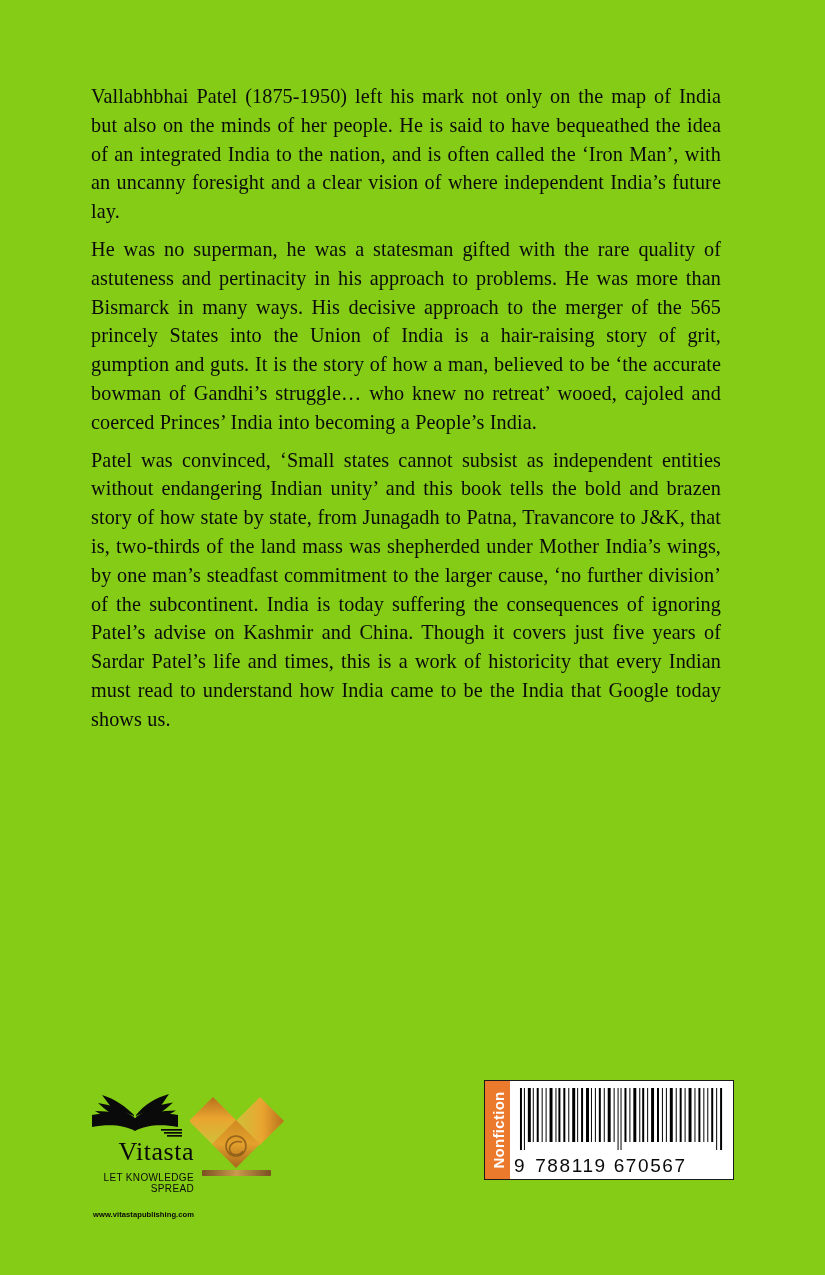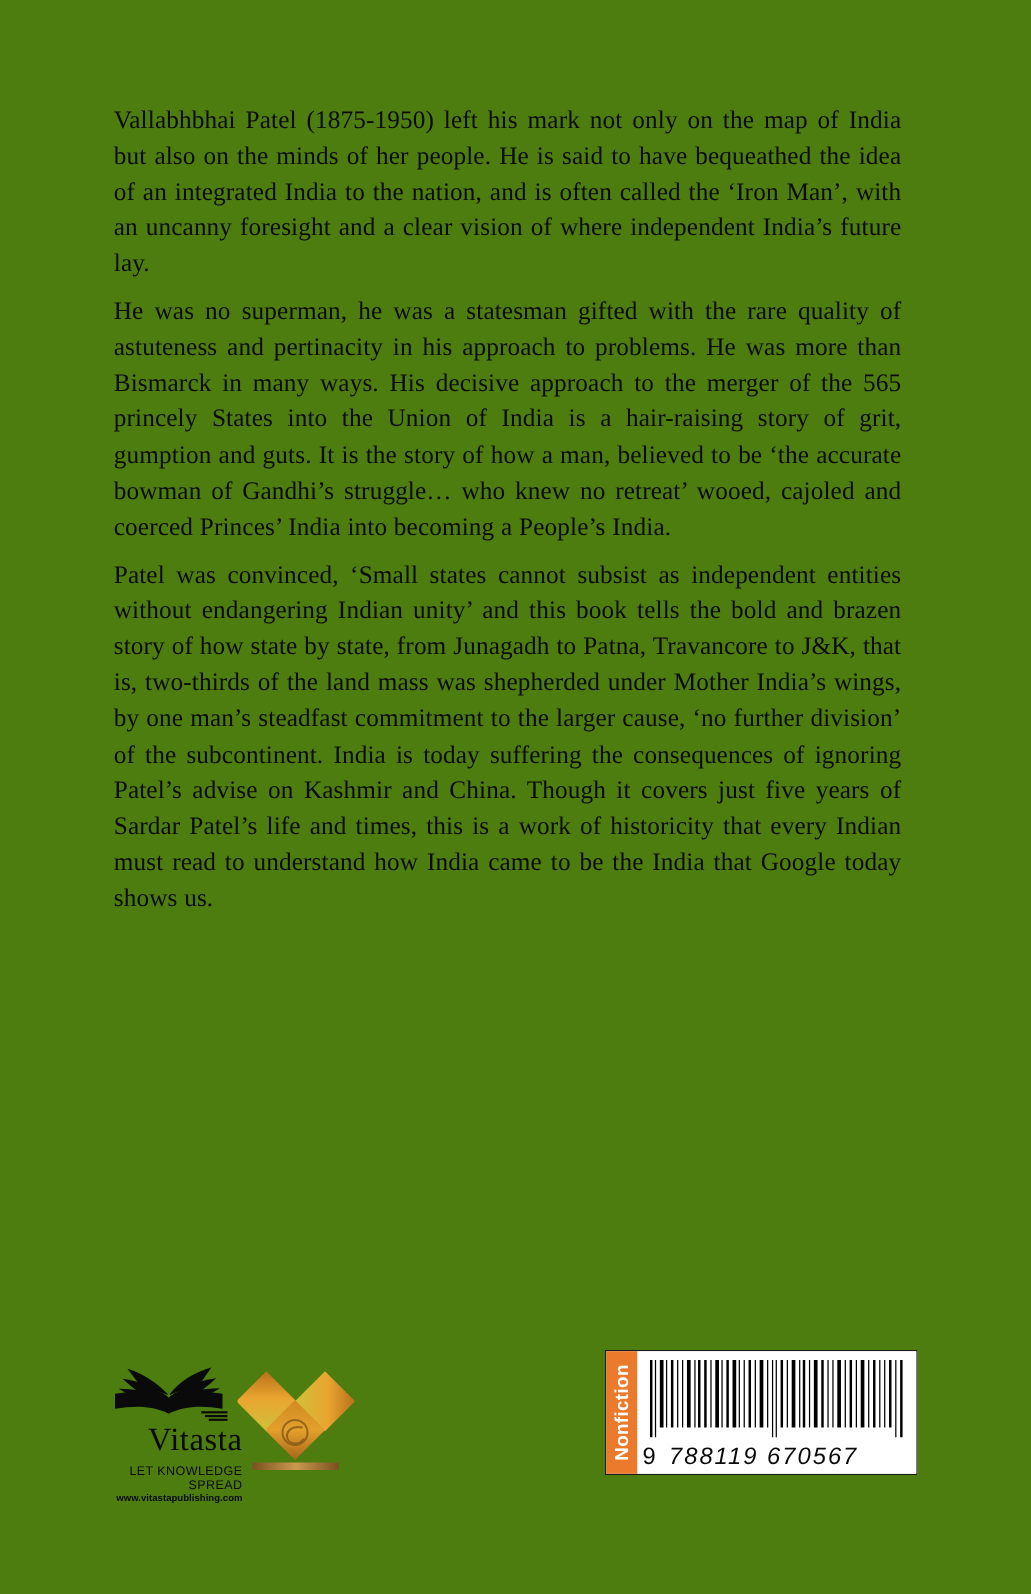--- a/index.html
+++ b/index.html
@@ -13,21 +13,21 @@
     height: 1275px;
     position: relative;
     overflow: hidden;
     font-family: "Liberation Serif", "DejaVu Serif", serif;
     color: #000000;
   }
 
   .page {
     position: absolute;
     inset: 0;
-    background: #4d7c0f;
+    background: #84cc16;
   }
 
   
   .blurb {
     position: absolute;
     left: 91px;
     top: 82px;
     width: 630px;
   }
   .blurb p {
@@ -83,21 +83,21 @@
     color: #0a0a0a;
     margin-top: 7px;
   }
   .vitasta-url {
     font-family: "Liberation Sans", "DejaVu Sans", sans-serif;
     font-weight: bold;
     font-size: 7.6px;
     line-height: 10px;
     letter-spacing: 0.05px;
     color: #0a0a0a;
-    margin-top: 0px;
+    margin-top: 16px;
   }
 
   
   .diamond-logo {
     position: absolute;
     left: 190px;
     top: 18px;
     width: 96px;
     height: 96px;
   }
@@ -157,21 +157,20 @@
     font-size: 19px;
     letter-spacing: 1.6px;
     color: #0a0a0a;
   }
   .ean-lead {
     margin-left: 4px;
     margin-right: 9px;
   }
   .ean-main {
     margin-right: 2px;
-    font-style: italic;
   }
 </style>
 </head>
 <body>
 
 <div class="page">
 
   <div class="blurb">
     <p>Vallabhbhai Patel (1875-1950) left his mark not only on the map of India but also on the minds of her people. He is said to have bequeathed the idea of an integrated India to the nation, and is often called the ‘Iron Man’, with an uncanny foresight and a clear vision of where independent India’s future lay.</p>
     <p>He was no superman, he was a statesman gifted with the rare quality of astuteness and pertinacity in his approach to problems. He was more than Bismarck in many ways. His decisive approach to the merger of the 565 princely States into the Union of India is a hair-raising story of grit, gumption and guts. It is the story of how a man, believed to be ‘the accurate bowman of Gandhi’s struggle… who knew no retreat’ wooed, cajoled and coerced Princes’ India into becoming a People’s India.</p>

